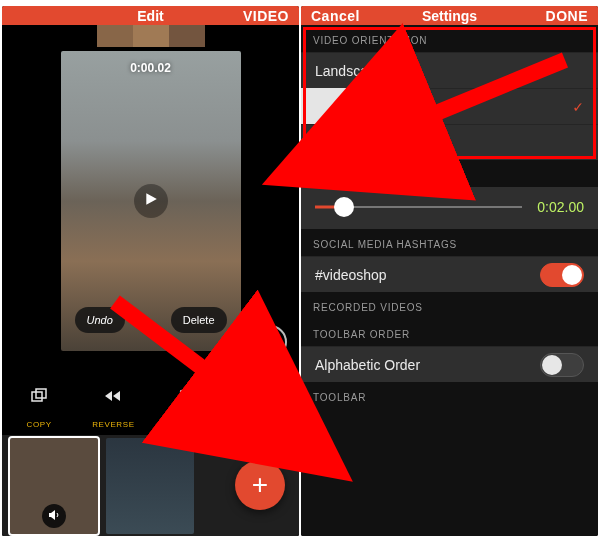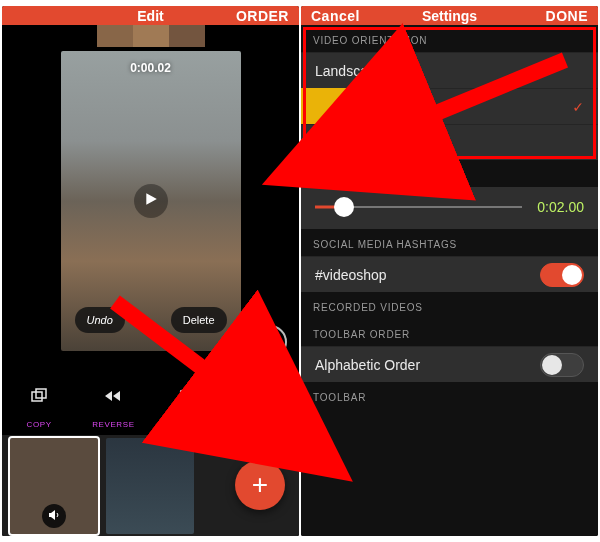--- a/index.html
+++ b/index.html
@@ -28,39 +28,39 @@
   .preview .play { position: absolute; top: 50%; left: 50%; transform: translate(-50%,-50%); width: 34px; height: 34px; border-radius: 50%; background: rgba(0,0,0,.35); display:flex; align-items:center; justify-content:center; }
   .preview .play svg { width: 14px; height: 14px; }
   .preview .pill { position:absolute; bottom:18px; height:26px; padding:0 12px; border-radius:13px; background: rgba(20,20,20,.85); color:#fff; font-size:11px; display:flex; align-items:center; }
   .preview .undo   { left: 14px; font-style: italic; }
   .preview .delete { right: 14px; }
 
   .fs-btn { position:absolute; right:12px; top: 300px; width:34px; height:34px; border-radius:50%; border:2px solid #bbb; display:flex; align-items:center; justify-content:center; background: #000; }
   .fs-btn svg { width:14px; height:14px; stroke:#fff; fill:none; stroke-width:2; }
 
   .toolbar { position:absolute; left:0; right:0; top: 356px; height:54px; display:flex; }
-  .tool { flex:1; display:flex; flex-direction:column; align-items:center; justify-content:center; color:#d946ef; gap:16px; }
+  .tool { flex:1; display:flex; flex-direction:column; align-items:center; justify-content:center; color:#eab308; gap:16px; }
   .tool .ico { width:20px; height:16px; display:flex; align-items:center; justify-content:center; }
   .tool .ico svg { width:20px; height:16px; stroke:#e5e5e5; fill:none; stroke-width:1.5; }
   .tool .lab { font-size:8px; letter-spacing:.6px; }
 
   .tray { position:absolute; left:0; right:0; top:410px; bottom:0; background:#1f1f1f; display:flex; align-items:center; padding:8px; gap:8px; }
   .thumb { width:88px; height:96px; background:#5a4b3e; border-radius:2px; position:relative; }
   .thumb.sel { outline:2px solid #fff; }
   .thumb .mute { position:absolute; left:50%; bottom:6px; transform:translateX(-50%); width:24px; height:24px; border-radius:50%; background:rgba(10,10,10,.9); display:flex; align-items:center; justify-content:center; }
   .thumb .mute svg { width:12px; height:12px; fill:#fff; }
   .thumb2 { background: linear-gradient(#2b3640, #3b4b55); }
   .fab { position:absolute; right:14px; bottom:26px; width:50px; height:50px; border-radius:50%; background:#e2492f; display:flex; align-items:center; justify-content:center; color:#fff; font-size:28px; font-weight:300; box-shadow:0 3px 8px rgba(0,0,0,.5); }
 
   
   .settings { flex:1; background:#111; position:relative; font-size:14px; color:#eaeaea; overflow:hidden; }
   .section-h { font-size:10px; letter-spacing:.8px; color:#9a9a9a; padding:10px 12px 6px; }
   .row { height:36px; display:flex; align-items:center; justify-content:space-between; padding:0 14px; background:#2f2f2f; border-top:1px solid #252525; }
   .row.selected { color:#e2492f;margin-left:45px; }
-  .group { background:#eab308; }
+  .group { background:#e5e5e5; }
 
   .hl { position:absolute; border:3px solid #ff0000; left:2px; right:2px; top:2px; height:132px; pointer-events:none; z-index:5; }
 
   .slider-row { background:#2f2f2f; padding:10px 14px 12px; display:flex; align-items:center; gap:10px; }
   .slider { position:relative; flex:1; height:20px; }
   .slider .track  { position:absolute; left:0; right:0; top:50%; height:2px; background:#777; transform:translateY(-50%); }
   .slider .fill   { position:absolute; left:0; width:14%; top:50%; height:3px; background:#e2492f; transform:translateY(-50%); }
   .slider .knob   { position:absolute; left:14%; top:50%; width:20px; height:20px; border-radius:50%; background:#fff; transform:translate(-50%,-50%); }
   .slider-val { font-size:14px; color:#bef264; min-width:52px; text-align:right; }
 
@@ -76,21 +76,21 @@
 </style>
 </head>
 <body>
 
 <div class="stage">
 
   <div class="pane left">
     <div class="hdr">
       <span class="side"></span>
       <span class="center">Edit</span>
-      <span class="side right">ORDER</span>
+      <span class="side right">VIDEO</span>
     </div>
 
     <div class="edit-body">
 
       <div class="filmstrip">
         <div class="cell"></div>
         <div class="cell"></div>
         <div class="cell"></div>
       </div>
 

